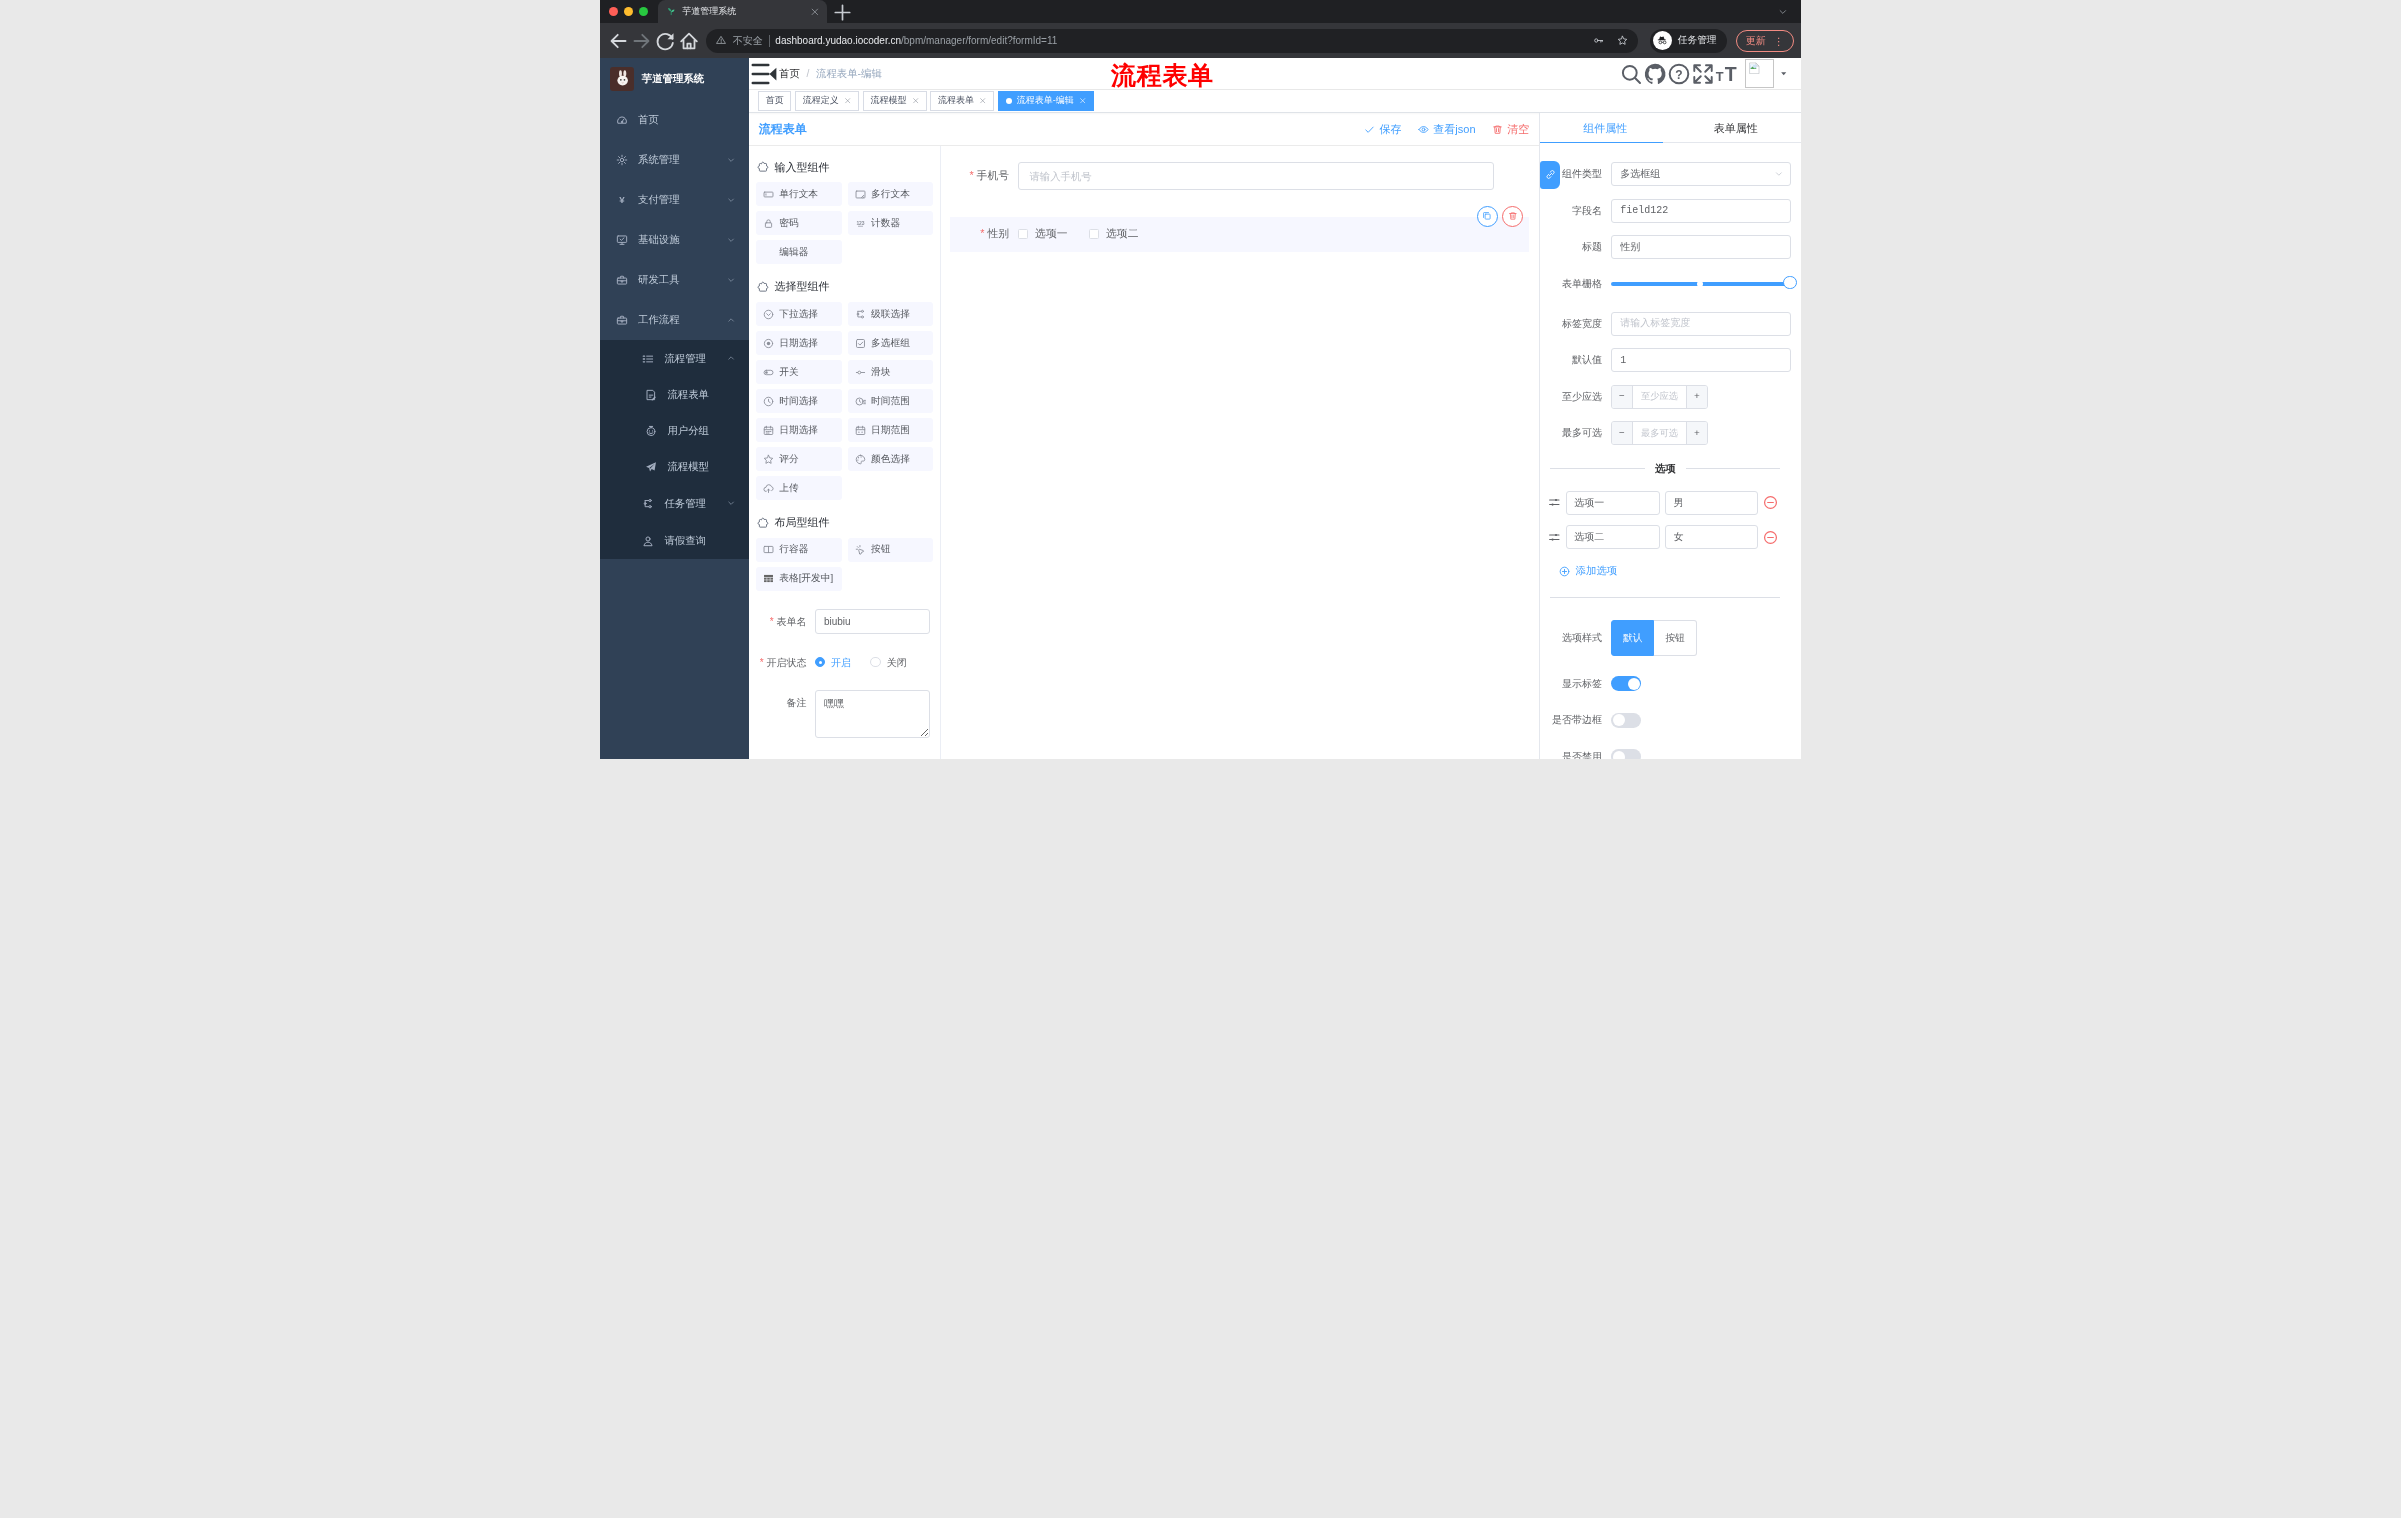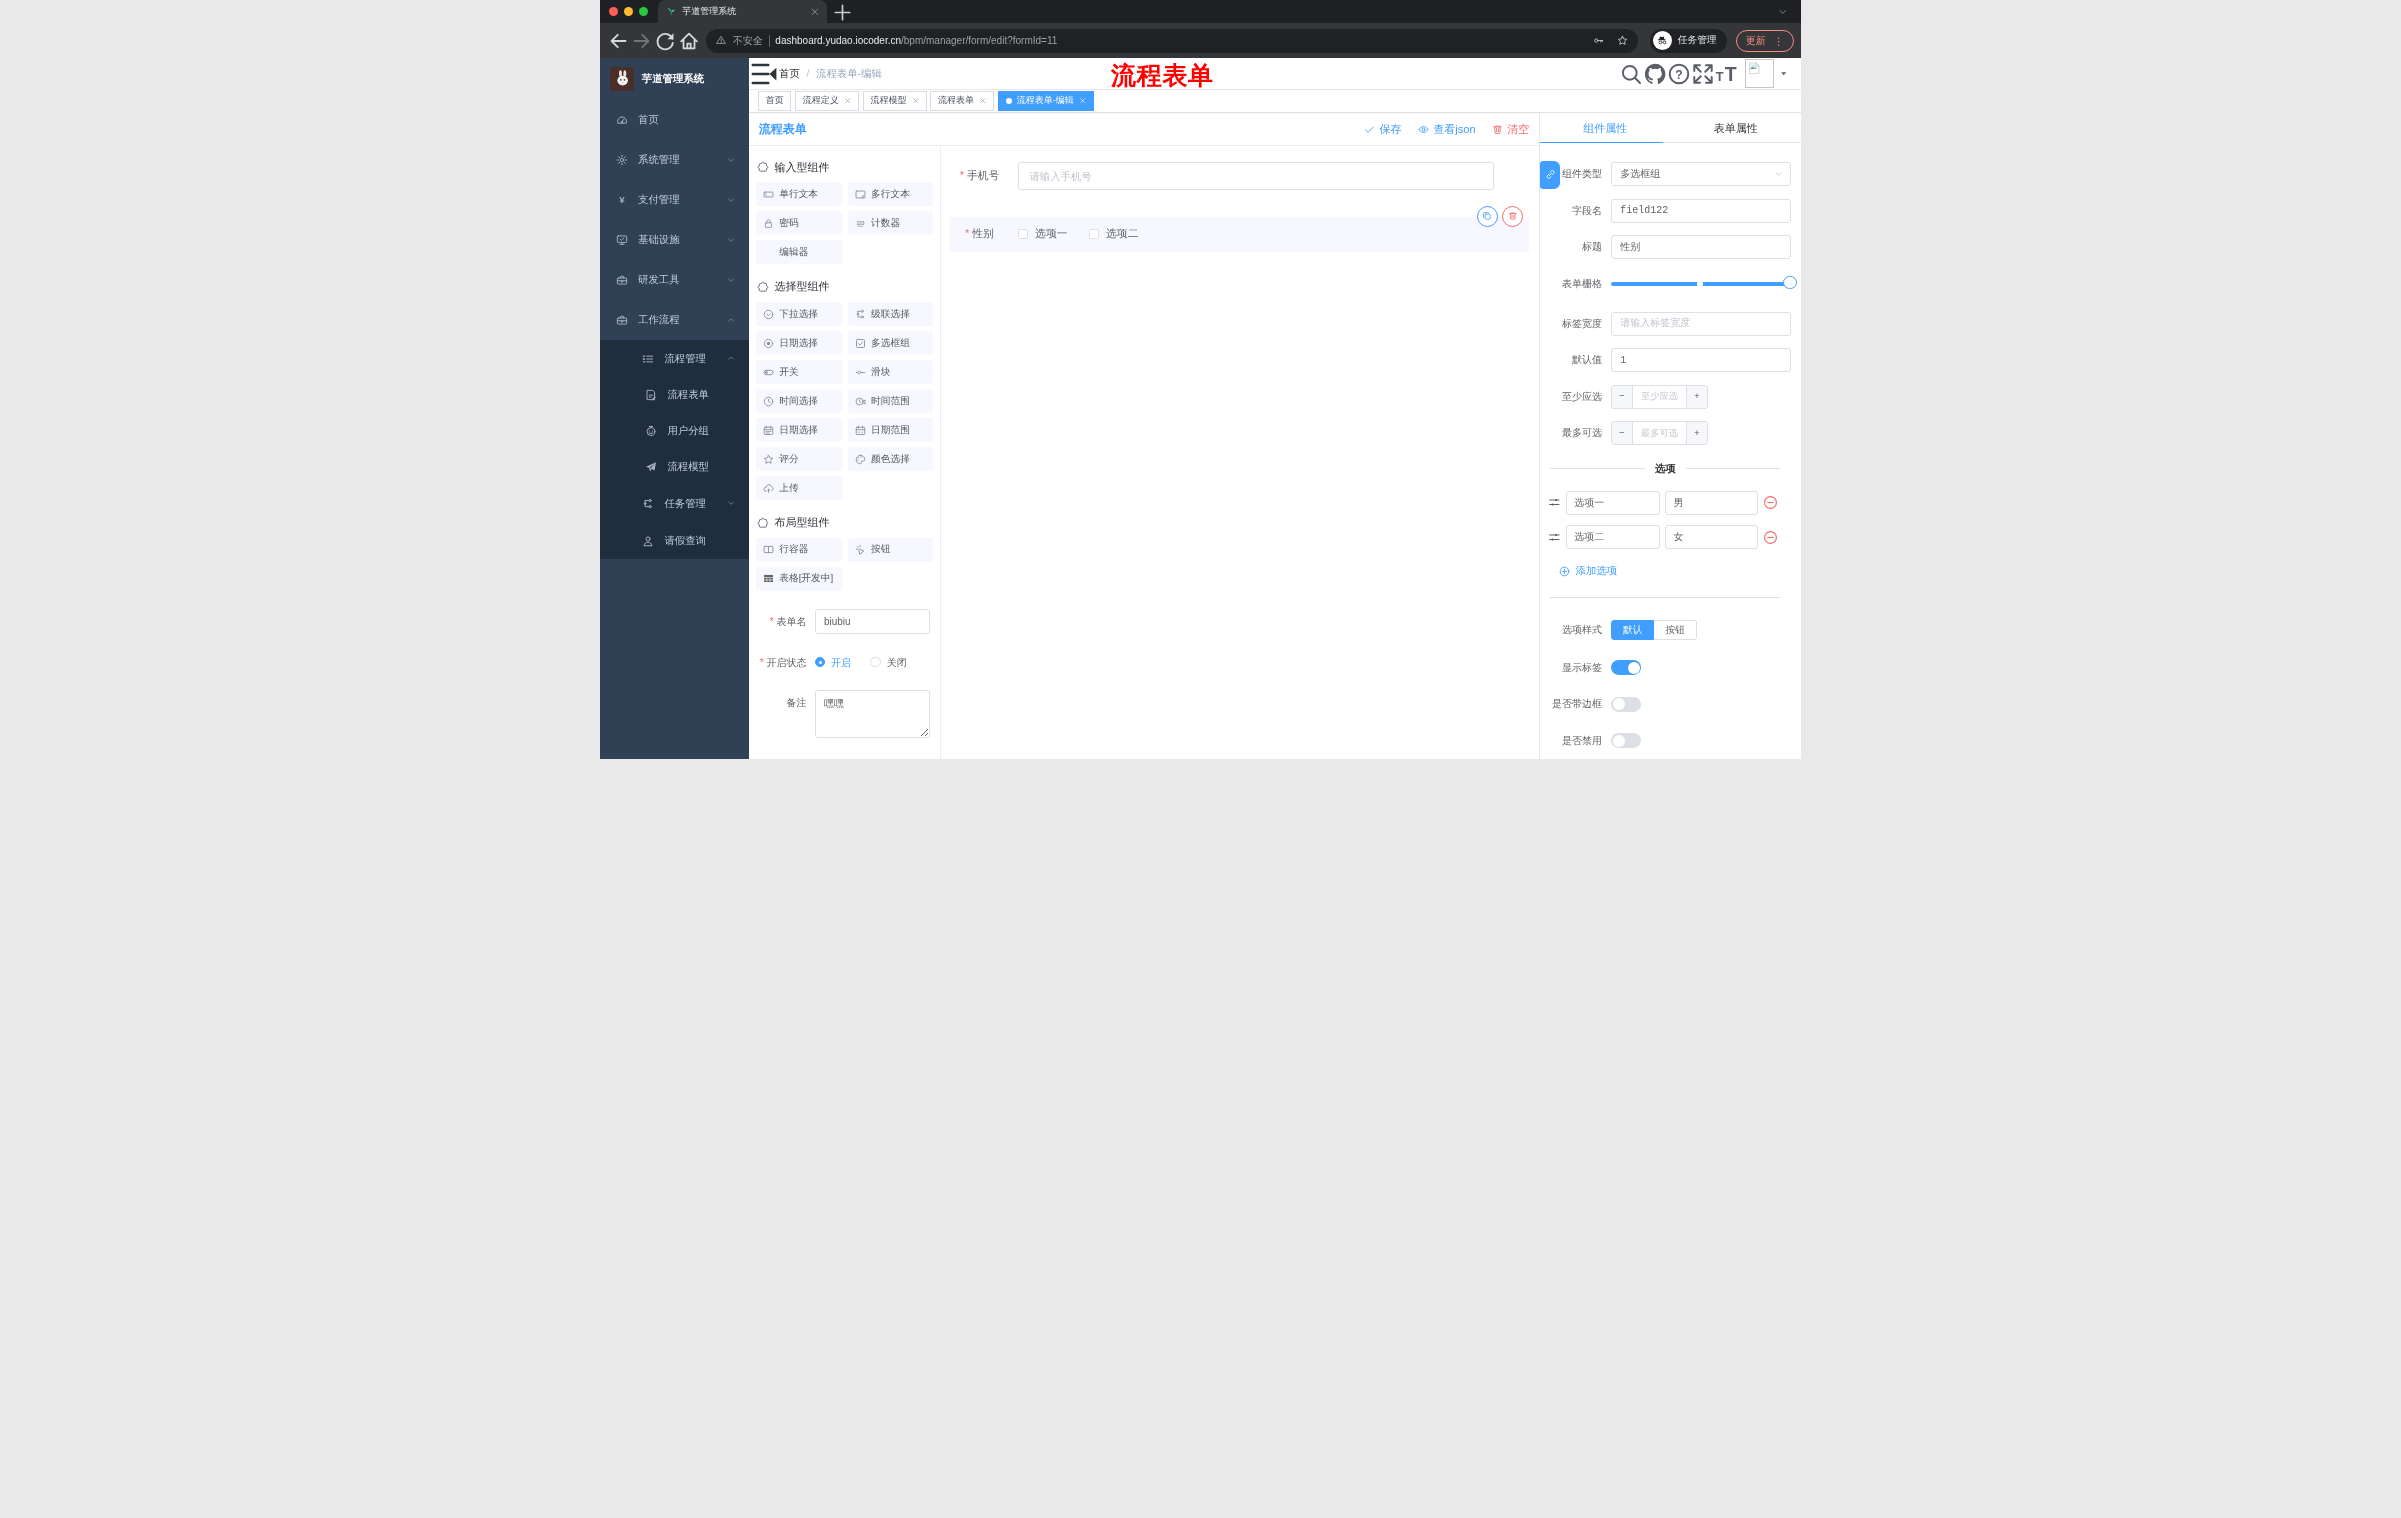--- a/index.html
+++ b/index.html
@@ -102,21 +102,21 @@
   textarea.inp{height:48px;padding-top:5.2px;resize:vertical;}
   .radio-line{display:flex;align-items:center;gap:6px;line-height:25px;font-size:10px;color:#606266;}
   .rdot{width:10.4px;height:10.4px;border-radius:50%;border:0.7px solid #dcdfe6;background:#fff;flex:none;}
   .rdot.on{background:#409eff;border-color:#409eff;position:relative;}
   .rdot.on::after{content:"";position:absolute;left:3px;top:3px;width:3px;height:3px;border-radius:50%;background:#fff;}
   .rlab-on{color:#409eff;margin-right:13.4px;}
 
   
   .canvas{flex:1;min-width:0;padding:16.3px 9px 0 9px;position:relative;background:#fff;}
   .frow{display:flex;align-items:center;}
-  .flabel{width:68px;flex:none;text-align:center;padding-right:9px;font-size:10.8px;color:#606266;}
+  .flabel{width:68px;flex:none;text-align:right;padding-right:9px;font-size:10.8px;color:#606266;}
   .phone-inp{width:476px;height:27.5px;border:0.7px solid #dcdfe6;border-radius:3px;padding:0 10.4px;font-size:10.4px;color:#606266;outline:none;background:#fff;font-family:inherit;}
   .phone-inp::placeholder{color:#c0c4cc;}
   .selblock{position:relative;margin-top:27px;background:#f6f7ff;height:35px;display:flex;align-items:center;margin-right:1.5px;}
   .cbitem{display:flex;align-items:center;gap:6.7px;margin-right:21.5px;font-size:10.8px;color:#606266;}
   .cbox{width:10.4px;height:10.4px;border:0.7px solid #dcdfe6;border-radius:1.5px;background:#fff;flex:none;}
   .blk-actions{position:absolute;top:-11px;right:5.2px;display:flex;gap:4.5px;}
   .cbtn{width:21px;height:21px;border-radius:50%;background:#fff;display:grid;place-items:center;font-size:9.7px;cursor:pointer;}
   .cbtn.copy{border:0.7px solid #409eff;color:#409eff;}
   .cbtn.del{border:0.7px solid #f56c6c;color:#f56c6c;}
 
@@ -153,21 +153,21 @@
   .odivider::before,.odivider::after{content:"";flex:1;height:0.7px;background:#dcdfe6;}
   .orow{display:flex;align-items:center;gap:5.2px;margin:0 0 10.4px 8.2px;}
   .orow .drag{font-size:12.6px;color:#606266;cursor:grab;}
   .oinp{width:94px;height:24px;border:0.7px solid #dcdfe6;border-radius:3px;padding:0 7.4px;font-size:10px;color:#606266;outline:none;font-family:inherit;}
   .orow .rm{font-size:15px;color:#f56c6c;cursor:pointer;display:grid;place-items:center;}
   .addopt{display:flex;align-items:center;gap:6px;color:#409eff;font-size:10.4px;margin:15px 0 0 18.6px;cursor:pointer;}
   .addopt .ic{font-size:11px;}
   .hr2{border:none;border-top:0.7px solid #dcdfe6;margin:19.3px 10.4px 22px 10.4px;}
   
   .segs{display:flex;}
-  .seg{height:20px;padding:0 11px;display:grid;place-items:center;font-size:9.7px;border:0.7px solid #dcdfe6;background:#fff;color:#606266;cursor:pointer;}
+  .seg{height:36px;padding:0 11px;display:grid;place-items:center;font-size:9.7px;border:0.7px solid #dcdfe6;background:#fff;color:#606266;cursor:pointer;}
   .seg.first{border-radius:3px 0 0 3px;}
   .seg.last{border-radius:0 3px 3px 0;border-left:none;}
   .seg.on{background:#409eff;border-color:#409eff;color:#fff;}
   .swrow{display:flex;align-items:center;margin-bottom:21.5px;}
   .sw{width:30px;height:15px;border-radius:7.4px;background:#dcdfe6;position:relative;cursor:pointer;flex:none;}
   .sw::after{content:"";position:absolute;top:1.5px;left:1.5px;width:12px;height:12px;border-radius:50%;background:#fff;}
   .sw.on{background:#409eff;}
   .sw.on::after{left:auto;right:1.5px;}
 </style>
 </head>

